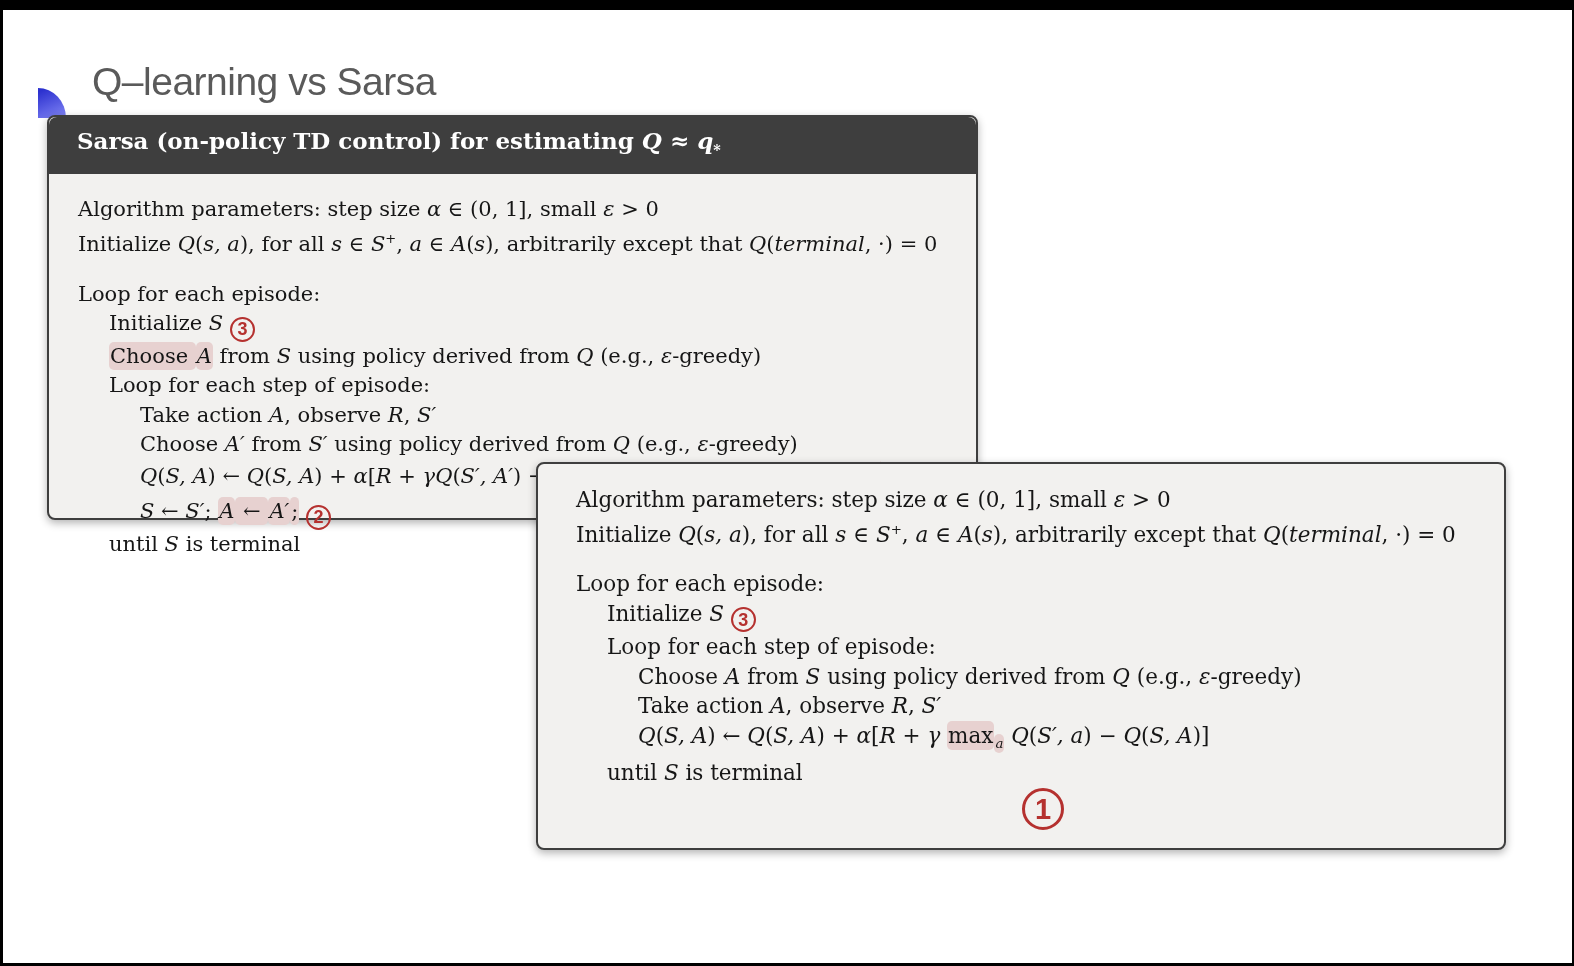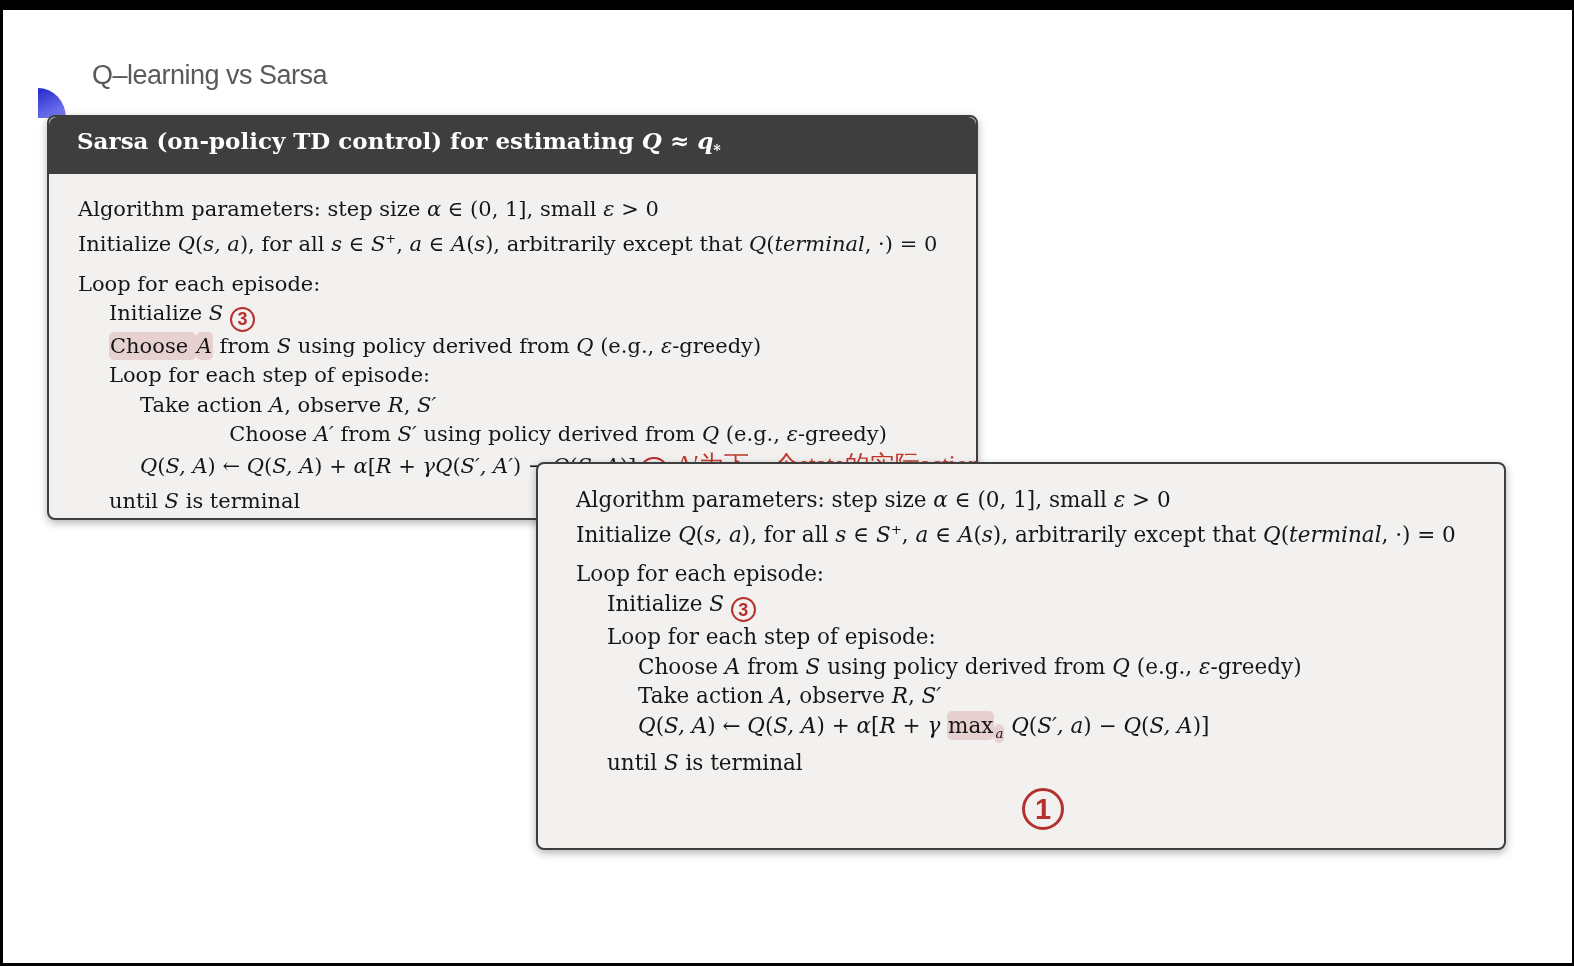--- a/index.html
+++ b/index.html
@@ -9,21 +9,21 @@
     background:#000;
     font-family:"Liberation Sans", sans-serif;
     overflow:hidden;
   }
   .slide {
     position:absolute; left:3px; top:10px; width:1569px; height:953px;
     background:#ffffff;
   }
   .page-title {
     position:absolute; left:89px; top:50px;
-    font-size:27px; color:var(--title-gray,#5a5a5a);
+    font-size:39px; color:var(--title-gray,#5a5a5a);
     letter-spacing:-0.5px;
   }
   .logo {
     position:absolute; left:35px; top:78px; width:28px; height:30px;
     background:linear-gradient(155deg, #2c31cf 10%, #7e82f4 95%);
     border-radius:0 100% 0 0;
   }
   .algo {
     position:absolute;
     border:2.5px solid var(--hdr,#3e3e3e);
@@ -40,21 +40,21 @@
     white-space:nowrap;
   }
   .algo .body {
     position:relative; padding-top:21px;
     font-family:"DejaVu Serif", serif;
     font-size:21px; color:#161616;
   }
   #sarsa .body { padding-left:29px; }
   #qlearn .body { padding-left:38px; font-size:21.5px; }
   .line { line-height:29.5px; white-space:nowrap; }
-  .line.gap { margin-top:10px; }
+  .line.gap { margin-top:20px; }
   .m { font-style:italic; }
   .hl { background:var(--hl,#e7d1d0); border-radius:5px; padding:2px 1px; }
   .sup { font-size:0.62em; vertical-align:super; font-style:italic; }
   .sub { font-size:0.62em; vertical-align:sub; }
   .red {
     color:var(--red,#c0392b);
     font-family:Liberation Serif, serif;
     font-size:25px;
   }
   .circle {
@@ -87,22 +87,23 @@
   <div class="algo" id="sarsa" style="left:44px; top:105px; width:931px; height:405px;">
     <div class="hdr"><span>Sarsa (on-policy TD control) for estimating </span><span class="m">Q</span><span> ≈ </span><span class="m">q</span><span class="sub">*</span></div>
     <div class="body">
         <div class="line" style="padding-left: 0px;"><span>Algorithm parameters: step size </span><span class="m">α</span><span> ∈ (0, 1], small </span><span class="m">ε</span><span> &gt; 0</span></div>
         <div class="line" style="padding-left: 0px;"><span>Initialize </span><span class="m">Q</span><span>(</span><span class="m">s, a</span><span>), for all </span><span class="m">s</span><span> ∈ </span><span class="m">S</span><span class="sup">+</span><span>, </span><span class="m">a</span><span> ∈ </span><span class="m">A</span><span>(</span><span class="m">s</span><span>), arbitrarily except that </span><span class="m">Q</span><span>(</span><span class="m">terminal</span><span>, ·) = 0</span></div>
         <div class="line gap" style="padding-left: 0px;"><span>Loop for each episode:</span></div>
         <div class="line" style="padding-left: 31px;"><span>Initialize </span><span class="m">S</span><span> </span><span class="circle">3</span></div>
         <div class="line" style="padding-left: 31px;"><span class="hl">Choose </span><span class="m hl">A</span><span> from </span><span class="m">S</span><span> using policy derived from </span><span class="m">Q</span><span> (e.g., </span><span class="m">ε</span><span>-greedy)</span></div>
         <div class="line" style="padding-left: 31px;"><span>Loop for each step of episode:</span></div>
         <div class="line" style="padding-left: 62px;"><span>Take action </span><span class="m">A</span><span>, observe </span><span class="m">R</span><span>, </span><span class="m">S′</span></div>
-        <div class="line" style="padding-left: 62px; text-align: center;"><span>Choose </span><span class="m">A′</span><span> from </span><span class="m">S′</span><span> using policy derived from </span><span class="m">Q</span><span> (e.g., </span><span class="m">ε</span><span>-greedy)</span></div>
+        <div class="line" style="padding-left: 62px;"><span>Choose </span><span class="m">A′</span><span> from </span><span class="m">S′</span><span> using policy derived from </span><span class="m">Q</span><span> (e.g., </span><span class="m">ε</span><span>-greedy)</span></div>
         <div class="line" style="padding-left: 62px;"><span class="m">Q</span><span>(</span><span class="m">S, A</span><span>) ← </span><span class="m">Q</span><span>(</span><span class="m">S, A</span><span>) + </span><span class="m">α</span><span>[</span><span class="m">R</span><span> + </span><span class="m">γQ</span><span>(</span><span class="m">S′, A′</span><span>) − </span><span class="m">Q</span><span>(</span><span class="m">S, A</span><span>)]</span><span class="circle md">1</span><span class="red"> A′为下一个state的实际action</span></div>
+        <div class="line" style="padding-left: 62px;"><span class="m">S</span><span> ← </span><span class="m">S′</span><span>; </span><span class="m hl">A</span><span class="hl"> ← </span><span class="m hl">A′</span><span class="hl">;</span><span> </span><span class="circle">2</span></div>
         <div class="line" style="padding-left: 31px;"><span>until </span><span class="m">S</span><span> is terminal</span></div>
       </div>
   </div>
 
   <div class="algo" id="qlearn" style="left:533px; top:452px; width:970px; height:388px;">
     <div class="body">
         <div class="line" style="padding-left: 0px;"><span>Algorithm parameters: step size </span><span class="m">α</span><span> ∈ (0, 1], small </span><span class="m">ε</span><span> &gt; 0</span></div>
         <div class="line" style="padding-left: 0px;"><span>Initialize </span><span class="m">Q</span><span>(</span><span class="m">s, a</span><span>), for all </span><span class="m">s</span><span> ∈ </span><span class="m">S</span><span class="sup">+</span><span>, </span><span class="m">a</span><span> ∈ </span><span class="m">A</span><span>(</span><span class="m">s</span><span>), arbitrarily except that </span><span class="m">Q</span><span>(</span><span class="m">terminal</span><span>, ·) = 0</span></div>
         <div class="line gap" style="padding-left: 0px;"><span>Loop for each episode:</span></div>
         <div class="line" style="padding-left: 31px;"><span>Initialize </span><span class="m">S</span><span> </span><span class="circle">3</span></div>

